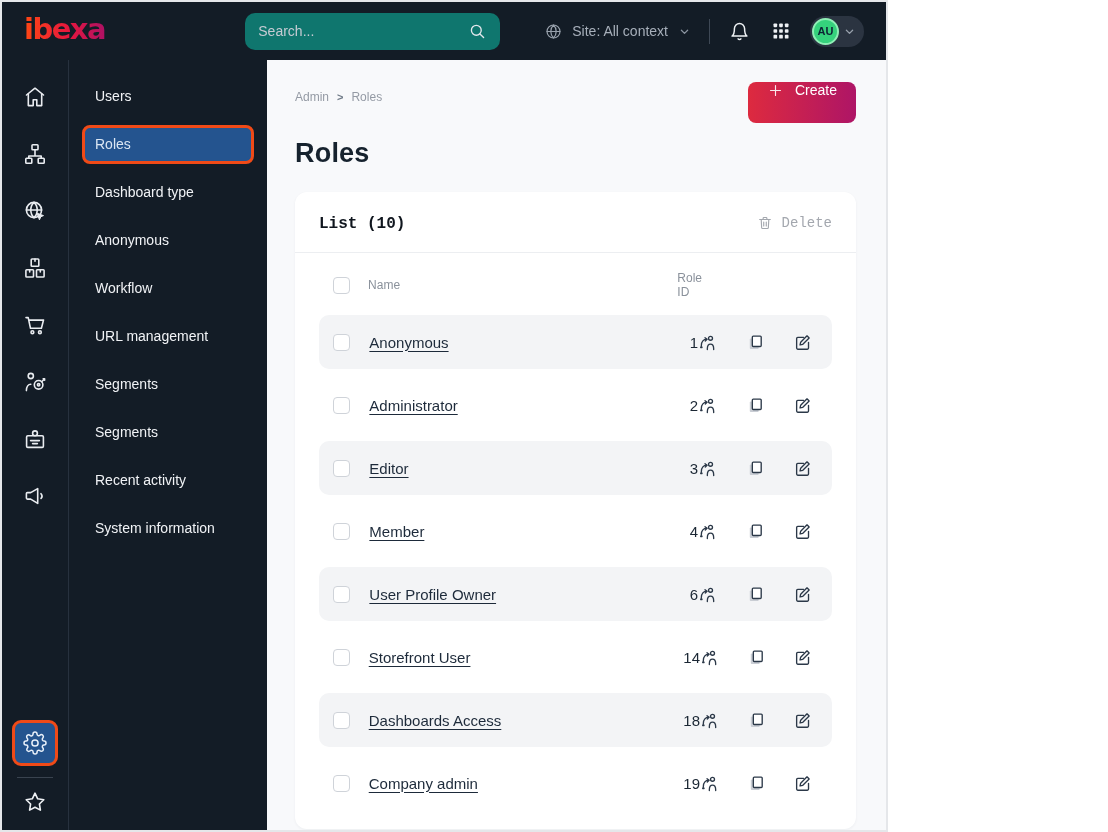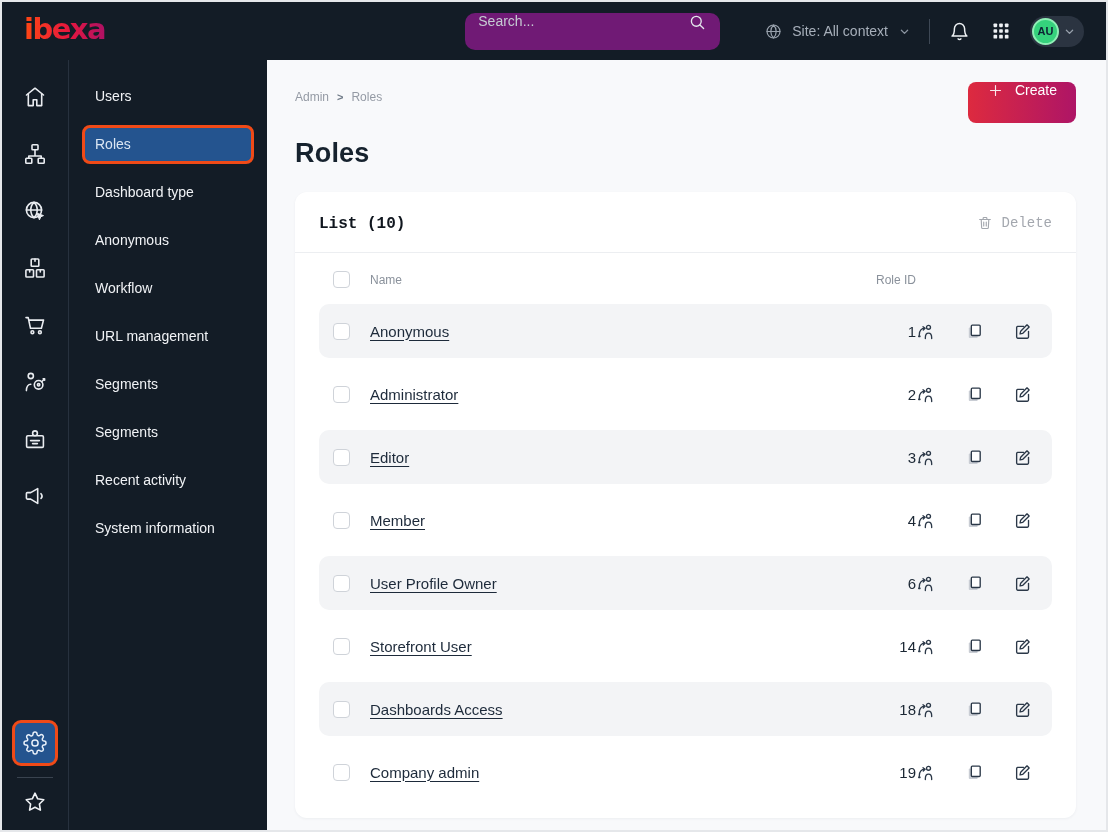--- a/index.html
+++ b/index.html
@@ -1,37 +1,37 @@
 <!DOCTYPE html>
 <html style="--topbar-bg: #131c26; --accent-orange: #f04a17; --selected-blue: #24548f; --create-start: #dd2a3f; --create-end: #ae1566; --avatar-green: #35d27c;"><head>
 <meta charset="utf-8">
 <style>
   * { box-sizing: border-box; margin: 0; padding: 0; }
   html,body { background:#fff; }
   body { font-family:"Liberation Sans", sans-serif; }
 
   .frame {
-    width:1108px; height:832px; border:2px solid #e5e7ea; background:#f8f9fb;
+    width:888px; height:832px; border:2px solid #e5e7ea; background:#f8f9fb;
     display:flex; flex-direction:column; overflow:hidden; position:relative;
   }
 
   
   .topbar {
     flex:0 0 58px; background:var(--topbar-bg,#131c26);
     display:flex; align-items:center; padding:0 22px; gap:16px;
   }
   .logo {
     font-family:"DejaVu Sans", sans-serif; font-weight:800; font-size:29px; letter-spacing:-1.5px;
     background:linear-gradient(90deg,#ff4713 0%,#e6173e 55%,#ae1164 100%);
     -webkit-background-clip:text; background-clip:text; color:transparent;
     padding-bottom:4px; user-select:none;
   }
   .search {
-    margin-left:auto; width:255px; height:37px; background:#701a75; border-radius:10px;
-    display:flex; align-items:flex-start; padding:0 13px; gap:0;
+    margin-left:auto; width:255px; height:37px; background:#0f766e; border-radius:10px;
+    display:flex; align-items:center; padding:0 13px; gap:0;
   }
   .search input {
     flex:1; background:transparent; border:none; outline:none;
     color:#e8ebef; font-size:14px; font-family:inherit;
   }
   .search input::placeholder { color:#c6cbd3; }
   .search .sicon { color:#e3e7ec; display:flex; cursor:pointer; }
   .top-right { display:flex; align-items:center; gap:17px; margin-left:28px; }
   .site-context { display:flex; align-items:center; gap:9px; color:#a7afba; font-size:14px; cursor:pointer; }
   .site-context .chev { color:#8b94a0; display:flex; }
@@ -101,21 +101,21 @@
   .delete-btn {
     display:flex; align-items:center; gap:9px; background:none; border:none;
     color:#a3a7ae; font-size:14px; font-family:inherit; cursor:pointer;
   }
   .card-div { border:none; border-top:1px solid #eceef1; }
 
   .tbl { padding:0 24px; }
   .thead { display:flex; align-items:center; padding:18px 14px 16px; font-size:12px; color:#8a919b; }
   .c-check { width:37px; display:flex; align-items:center; }
   .c-name { width:326px; }
-  .c-id { flex:1;text-align:right; }
+  .c-id { flex:1; }
   .c-actions { width:122px; display:flex; justify-content:space-between; padding-right:6px; }
 
   .row {
     display:flex; align-items:center; height:54px; border-radius:10px;
     padding:0 14px; margin-bottom:9px; font-size:15px; color:#1b2734;
   }
   .row.alt { background:#f3f4f6; }
   .row .name a { color:#1d2a3a; text-decoration:underline; text-underline-offset:3px; cursor:pointer; }
   .act-btn { background:none; border:none; color:#2b3848; cursor:pointer; display:flex; padding:0; }
 

